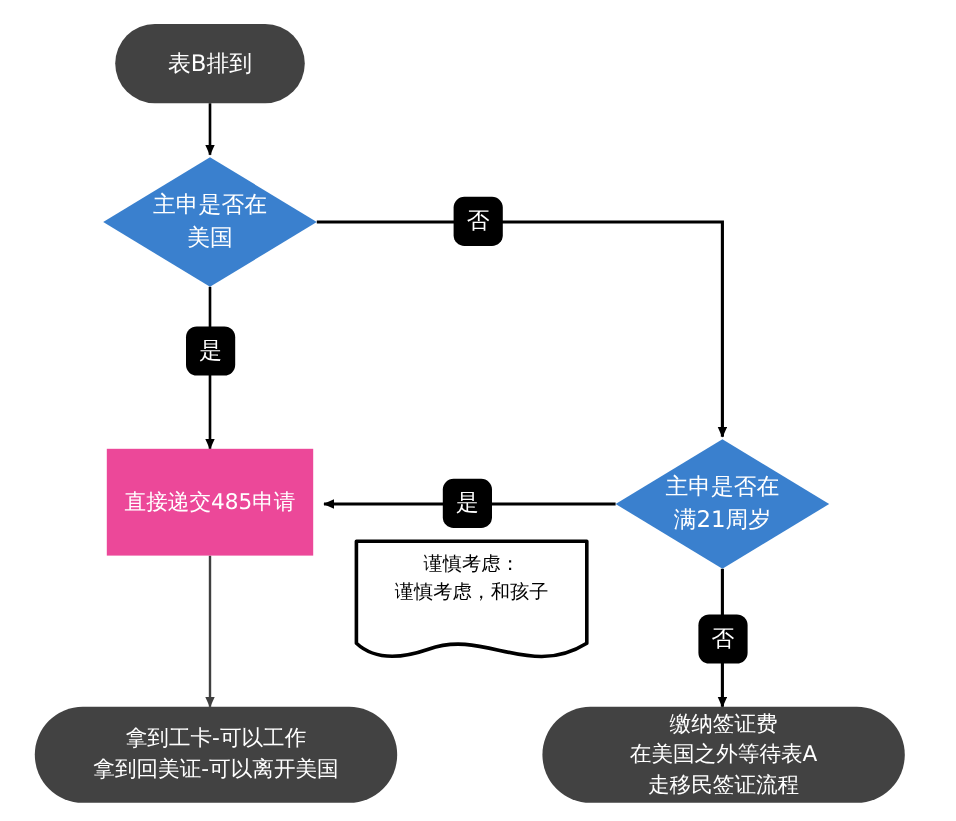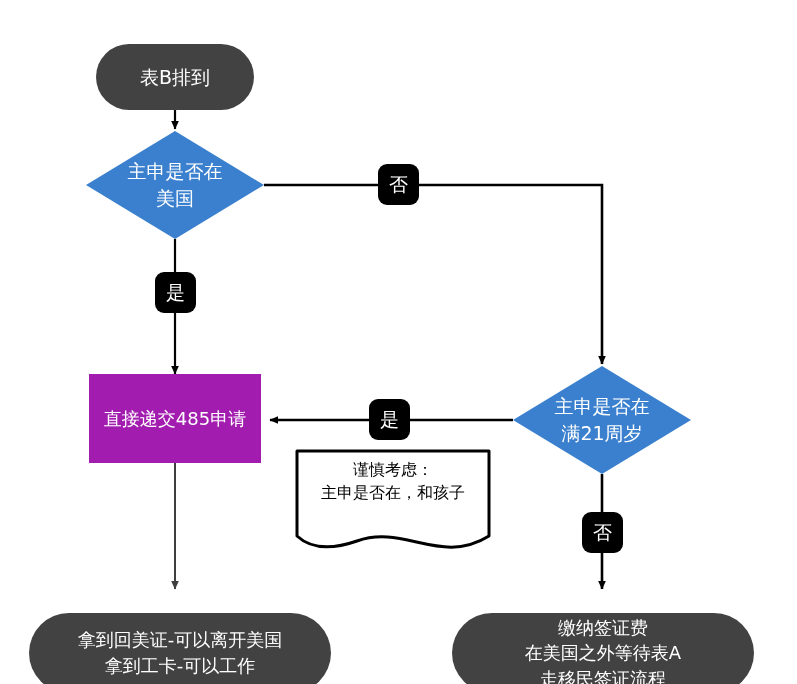--- a/index.html
+++ b/index.html
@@ -30,28 +30,27 @@
     flex-direction: column;
     align-items: center;
     justify-content: center;
     text-align: center;
     box-sizing: border-box;
   }
   .terminator {
     background: #424242;
     color: #ffffff;
     border-radius: 999px;
-    margin-top: 24px;
   }
   .term-line {
     line-height: 1.42;
     white-space: nowrap;
   }
   .process {
-    background: #a21caf;
+    background: #ec4899;
     color: #ffffff;
   }
   .proc-line {
     line-height: 1.42;
     white-space: nowrap;
   }
   .diamond-label {
     position: absolute;
     color: #ffffff;
     text-align: center;
@@ -157,26 +156,26 @@
   <div class="edge-badge" style="left:369px; top:399px; width:41px; height:41px;">
     <span>是</span>
   </div>
 
   <div class="edge-badge" style="left:582px; top:512px; width:41px; height:41px;">
     <span>否</span>
   </div>
 
   <div class="note-label" style="left:299px; top:458px; width:188px; height:84px; font-size:16px;">
     <div class="note-line">谨慎考虑：</div>
-    <div class="note-line">主申是否在，和孩子</div>
+    <div class="note-line">谨慎考虑，和孩子</div>
   </div>
 
   <div class="node terminator" style="left:29px; top:589px; width:302px; height:80px; font-size:18px;">
+    <div class="term-line">拿到工卡-可以工作</div>
     <div class="term-line">拿到回美证-可以离开美国</div>
-    <div class="term-line">拿到工卡-可以工作</div>
   </div>
 
   <div class="node terminator" style="left:452px; top:589px; width:302px; height:80px; font-size:18px;">
     <div class="term-line">缴纳签证费</div>
     <div class="term-line">在美国之外等待表A</div>
     <div class="term-line">走移民签证流程</div>
   </div>
 
 </div>
 

